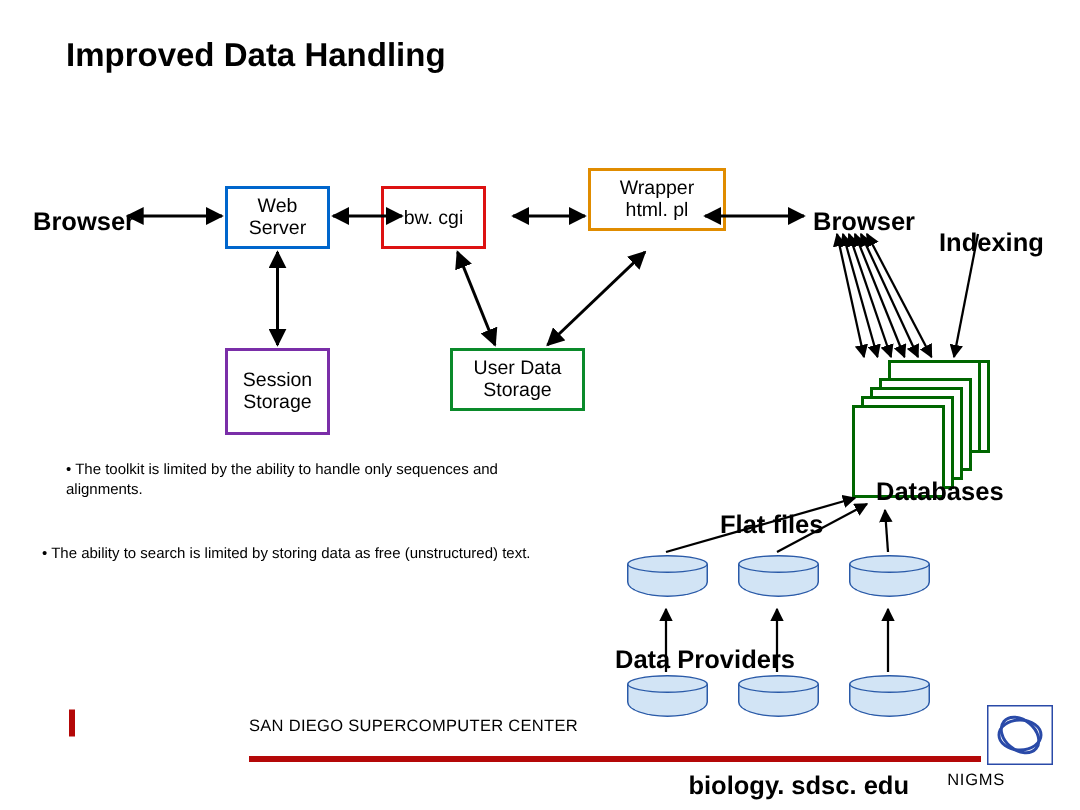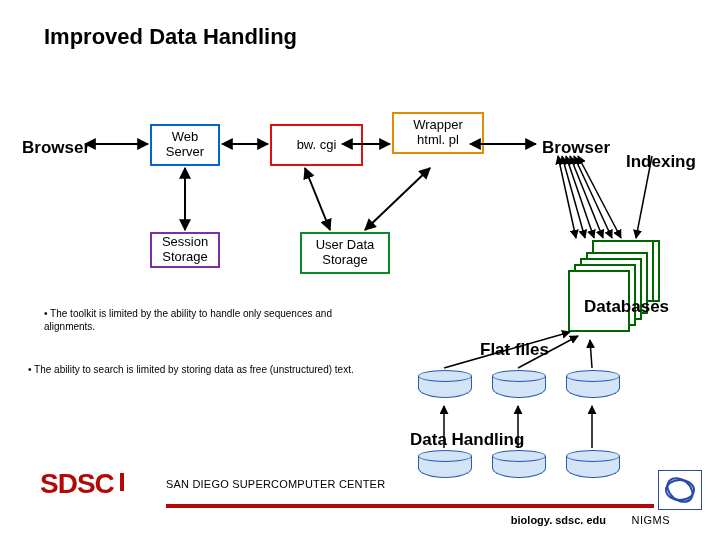--- a/index.html
+++ b/index.html
@@ -6,79 +6,79 @@
   body{width:720px;height:540px;background:#fff;font-family:Arial,Helvetica,sans-serif;position:relative;overflow:hidden}
   .title{position:absolute;left:44px;top:24px;font-size:22px;font-weight:bold;color:#000}
   .box{position:absolute;border:2px solid;font-size:13px;font-weight:normal;display:flex;align-items:center;justify-content:center;text-align:center;background:#fff;line-height:1.15}
   .plain{position:absolute;font-size:17px;font-weight:bold}
   .bullet{position:absolute;font-size:10px;width:340px;line-height:1.25}
   .arrow-abs{position:absolute}
   .foot-rule{position:absolute;left:166px;right:66px;top:504px;height:4px;background:#b40808}
   .foot-text{position:absolute;left:166px;top:478px;font-size:11px;letter-spacing:.2px}
   .sdsc{position:absolute;left:40px;top:468px;font-family:'Arial Black',Arial;font-weight:900;font-size:28px;color:#b40808;letter-spacing:-1px}
   .sdsc .bar{display:inline-block;width:4px;height:18px;background:#b40808;margin-left:6px;vertical-align:2px}
-  .url{position:absolute;right:114px;top:514px;font-size:11px;font-weight:bold}
+  .url{position:absolute;right:114px;top:514px;font-size:17px;font-weight:bold}
   .nigms{position:absolute;right:50px;top:514px;font-size:11px;letter-spacing:.5px}
   .nigms-logo{position:absolute;right:18px;top:470px;width:44px;height:40px;border:1px solid #2a4aa8;display:flex;align-items:center;justify-content:center}
   .nigms-logo svg{display:block}
   .dbstack{position:absolute;left:568px;top:240px;width:96px;height:96px}
   .dbstack .card{position:absolute;width:62px;height:62px;border:2px solid #060;background:#fff}
   .cylrow{position:absolute;display:flex;gap:20px}
   .cyl{width:54px;height:32px}
   .cyl .top{width:54px;height:12px;border:1px solid #2a5aa8;border-radius:50%;background:#d2e4f5;position:relative;z-index:2}
   .cyl .body{width:54px;height:22px;margin-top:-6px;border:1px solid #2a5aa8;border-top:none;border-radius:0 0 27px 27px/0 0 10px 10px;background:#d2e4f5}
 </style>
 </head>
 <body>
 
 <div class="title">Improved Data Handling</div>
 
 <div class="plain" style="left:22px;top:138px">Browser</div>
 <div class="box" style="left:150px;top:124px;width:70px;height:42px;border-color:#0066cc;white-space:pre-line">Web
 Server</div>
-<div class="box" style="left:270px;top:124px;width:93px;height:42px;border-color:#d11">bw. cgi</div>
+<div class="box" style="left:254px;top:124px;width:70px;height:42px;border-color:#d11">bw. cgi</div>
 <div class="box" style="left:392px;top:112px;width:92px;height:42px;border-color:#e08c00;white-space:pre-line">Wrapper
 html. pl</div>
 <div class="plain" style="left:542px;top:138px">Browser</div>
 <div class="plain" style="left:626px;top:152px">Indexing</div>
 
-<div class="box" style="left:150px;top:232px;width:70px;height:36px;border-color:#7a2ea8;white-space:pre-line">Session
+<div class="box" style="left:150px;top:232px;width:70px;height:58px;border-color:#7a2ea8;white-space:pre-line">Session
 Storage</div>
 <div class="box" style="left:300px;top:232px;width:90px;height:42px;border-color:#0a8a2a;white-space:pre-line">User Data
 Storage</div>
 
 <div class="dbstack">
   <div class="card" style="left:30px;top:0"></div>
   <div class="card" style="left:24px;top:6"></div>
   <div class="card" style="left:18px;top:12px"></div>
   <div class="card" style="left:12px;top:18px"></div>
   <div class="card" style="left:6px;top:24px"></div>
   <div class="card" style="left:0;top:30px"></div>
 </div>
-<div class="plain" style="left:584px;top:297px">Databases</div>
+<div class="plain" style="left:584px;top:318px">Databases</div>
 <div class="plain" style="left:480px;top:340px">Flat files</div>
 
 <div class="bullet" style="left:44px;top:308px">• <span>The toolkit is limited by the ability to handle only sequences and alignments.</span></div>
 <div class="bullet" style="left:28px;top:364px">• <span>The ability to search is limited by storing data as free (unstructured) text.</span></div>
 
 <div class="cylrow" style="left:418px;top:370px">
   <div class="cyl">
       <div class="top"></div>
       <div class="body"></div>
     </div>
   <div class="cyl">
       <div class="top"></div>
       <div class="body"></div>
     </div>
   <div class="cyl">
       <div class="top"></div>
       <div class="body"></div>
     </div>
 </div>
-<div class="plain" style="left:410px;top:430px">Data Handling</div>
+<div class="plain" style="left:410px;top:430px">Data Providers</div>
 <div class="cylrow" style="left:418px;top:450px">
   <div class="cyl">
       <div class="top"></div>
       <div class="body"></div>
     </div>
   <div class="cyl">
       <div class="top"></div>
       <div class="body"></div>
     </div>
   <div class="cyl">
@@ -115,21 +115,21 @@
 
   <line x1="444" y1="368" x2="570" y2="332" stroke="#000" stroke-width="1.5" marker-end="url(#ah)"></line>
   <line x1="518" y1="368" x2="578" y2="336" stroke="#000" stroke-width="1.5" marker-end="url(#ah)"></line>
   <line x1="592" y1="368" x2="590" y2="340" stroke="#000" stroke-width="1.5" marker-end="url(#ah)"></line>
 
   <line x1="444" y1="448" x2="444" y2="406" stroke="#000" stroke-width="1.5" marker-end="url(#ah)"></line>
   <line x1="518" y1="448" x2="518" y2="406" stroke="#000" stroke-width="1.5" marker-end="url(#ah)"></line>
   <line x1="592" y1="448" x2="592" y2="406" stroke="#000" stroke-width="1.5" marker-end="url(#ah)"></line>
 </svg>
 
-<div class="sdsc"><span>SDSC</span><span class="bar"></span></div>
+<div class="sdsc"><span class="bar"></span></div>
 <div class="foot-text">SAN DIEGO SUPERCOMPUTER CENTER</div>
 <div class="foot-rule"></div>
 <div class="url">biology. sdsc. edu</div>
 <div class="nigms-logo">
   <svg width="36" height="30">
       <ellipse cx="18" cy="15" rx="14" ry="10" fill="none" stroke="#2a4aa8" stroke-width="2"></ellipse>
       <ellipse cx="18" cy="15" rx="14" ry="10" fill="none" stroke="#2a4aa8" stroke-width="2" transform="rotate(40 18 15)"></ellipse>
     </svg>
 </div>
 <div class="nigms">NIGMS</div>

